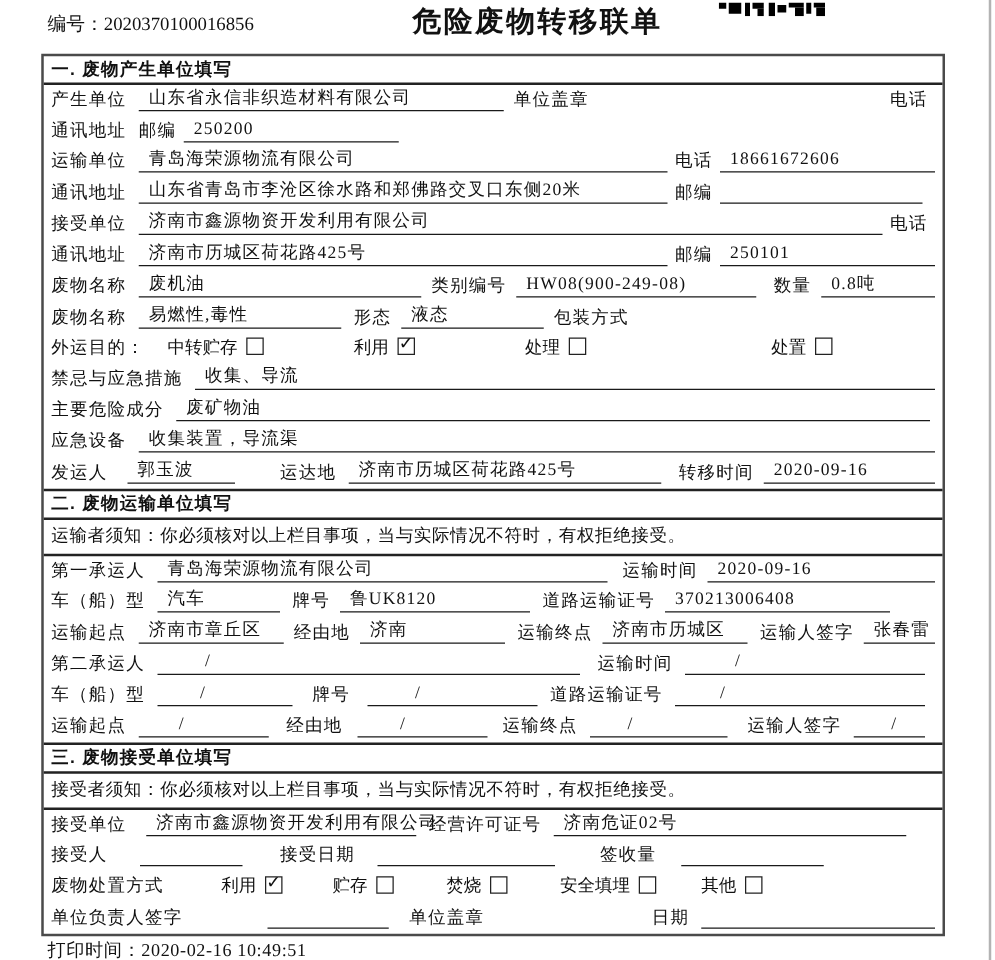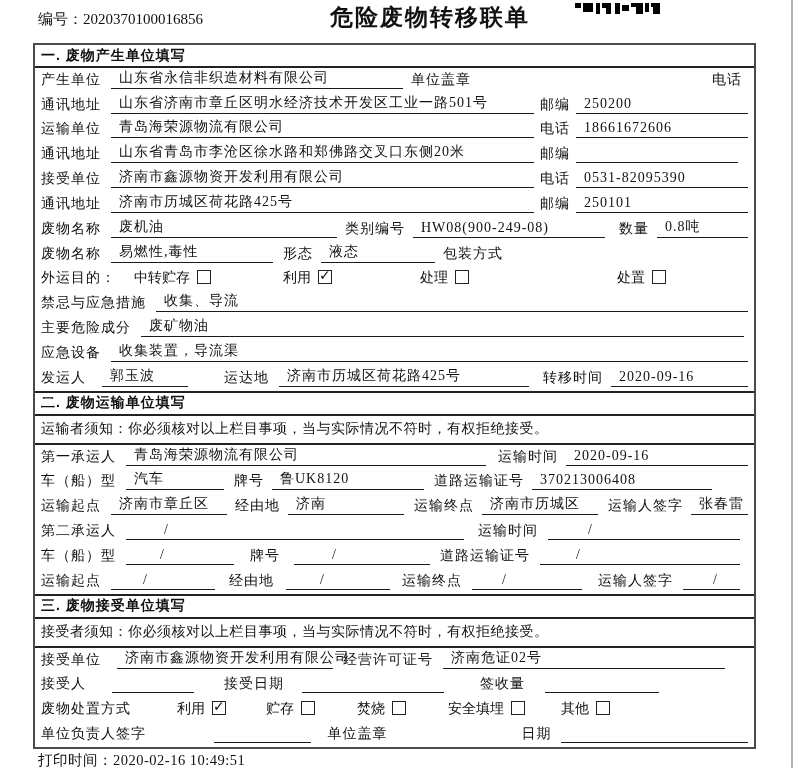--- a/index.html
+++ b/index.html
@@ -65,21 +65,20 @@
 
   <div class="row">
     <span class="lbl">产生单位</span>
     <span class="f" style="width:292px">山东省永信非织造材料有限公司</span>
     <span class="lbl" style="margin-left:8px">单位盖章</span>
     <span class="lbl" style="margin-left:auto;padding-right:6px">电话</span>
   </div>
 
   <div class="row">
     <span class="lbl">通讯地址</span>
-    <span class="f grow" style="margin-right:6px">山东省济南市章丘区明水经济技术开发区工业一路501号</span>
     <span class="lbl" style="padding-right:6px">邮编</span>
     <span class="f" style="width:172px">250200</span>
   </div>
 
   <div class="row">
     <span class="lbl">运输单位</span>
     <span class="f grow" style="margin-right:6px">青岛海荣源物流有限公司</span>
     <span class="lbl" style="padding-right:6px">电话</span>
     <span class="f" style="width:172px">18661672606</span>
   </div>
@@ -88,21 +87,20 @@
     <span class="lbl">通讯地址</span>
     <span class="f grow" style="margin-right:6px">山东省青岛市李沧区徐水路和郑佛路交叉口东侧20米</span>
     <span class="lbl" style="padding-right:6px">邮编</span>
     <span class="f" style="width:162px;margin-right:10px"></span>
   </div>
 
   <div class="row">
     <span class="lbl">接受单位</span>
     <span class="f grow" style="margin-right:6px">济南市鑫源物资开发利用有限公司</span>
     <span class="lbl" style="padding-right:6px">电话</span>
-    <span class="f" style="width:172px">0531-82095390</span>
   </div>
 
   <div class="row">
     <span class="lbl">通讯地址</span>
     <span class="f grow" style="margin-right:6px">济南市历城区荷花路425号</span>
     <span class="lbl" style="padding-right:6px">邮编</span>
     <span class="f" style="width:172px">250101</span>
   </div>
 
   <div class="row">

